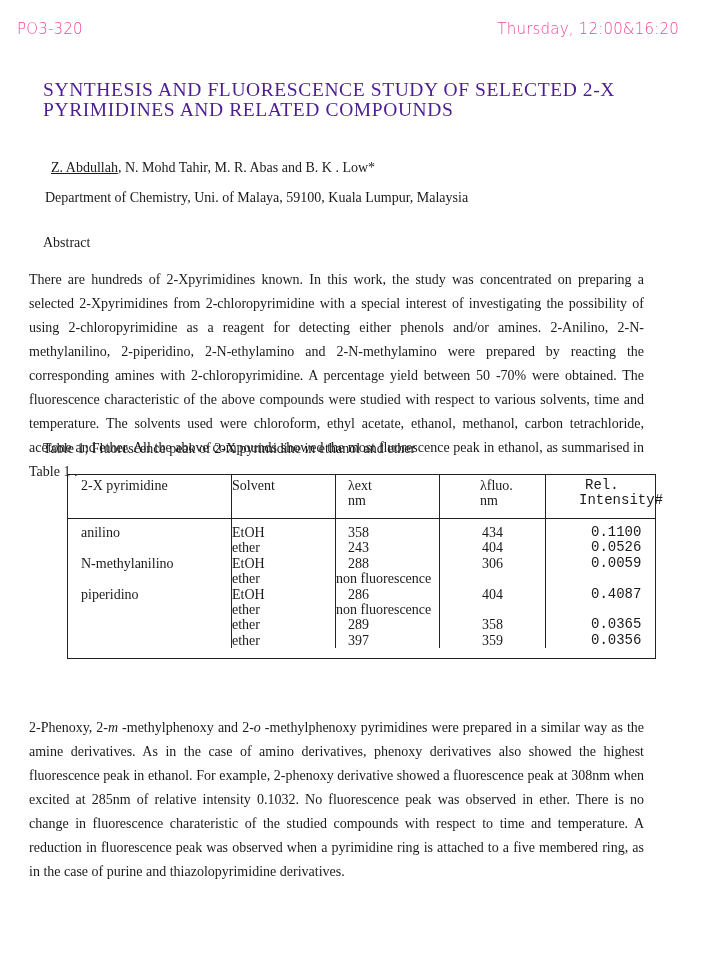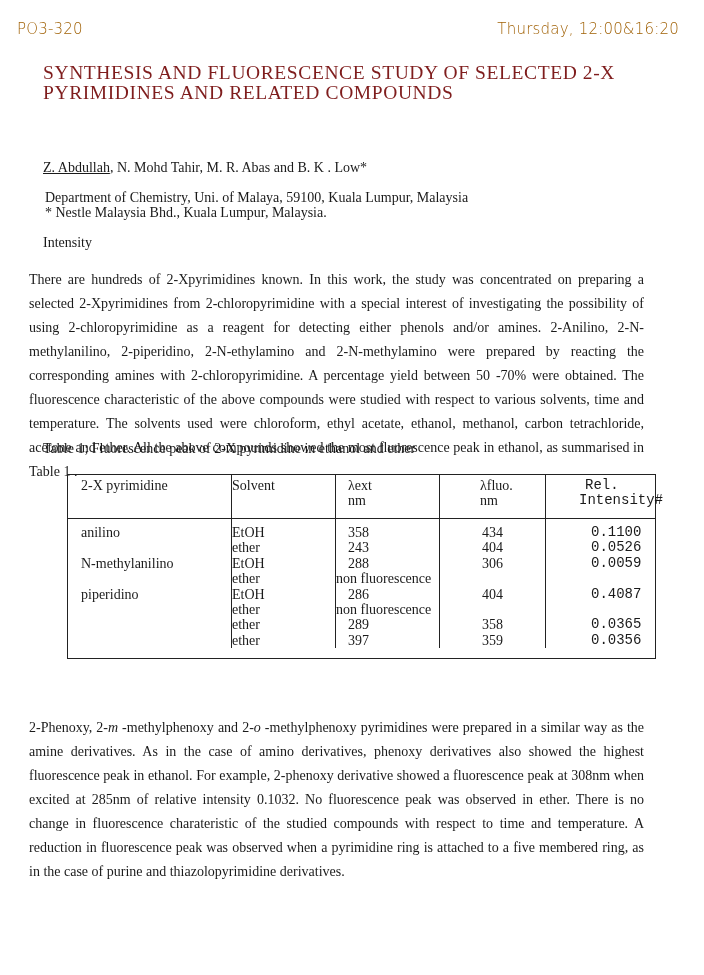--- a/index.html
+++ b/index.html
@@ -2,27 +2,27 @@
 <html><head>
 <meta charset="utf-8">
 <style>
   html, body { margin: 0; padding: 0; }
   body {
     width: 704px; height: 975px; background: #ffffff; position: relative;
     font-family: "Liberation Serif", "DejaVu Serif", serif; color: #1a1a1a;
     overflow: hidden;
   }
   .hdr { position: absolute; top: 20px; font-family: "DejaVu Sans", "Liberation Sans", sans-serif;
-         font-size: 15px; color: #a16207; font-weight: 300; letter-spacing: 0.2px; }
+         font-size: 15px; color: #ec4899; font-weight: 300; letter-spacing: 0.2px; }
   .hdr-left { left: 17px; }
   .hdr-right { right: 25px; }
-  .title { position: absolute; left: 43px; top: 63px; width: 640px;
-           font-size: 19.5px; line-height: 20px; letter-spacing: 0.6px; color: #7f1d1d; }
+  .title { position: absolute; left: 43px; top: 80px; width: 640px;
+           font-size: 19.5px; line-height: 20px; letter-spacing: 0.6px; color: #4c1d95; }
   .authors { position: absolute; left: 43px; top: 160px; font-size: 14px; }
-  .authors .u { text-decoration: underline; }
+  .authors .u { text-decoration: underline; margin-left: 8px; }
   .affil { position: absolute; left: 45px; top: 190px; font-size: 14px; line-height: 15px; }
   .abs-head { position: absolute; left: 43px; top: 235px; font-size: 14px; }
   .para { position: absolute; left: 29px; width: 615px; font-size: 14px; line-height: 24px;
           text-align: justify; }
   .para1 { top: 268px; }
   .tcap { position: absolute; left: 43px; top: 441px; font-size: 14px; }
   .para2 { top: 716px; }
   table.t {
     position: absolute; left: 67px; top: 474px; border-collapse: collapse;
     font-size: 14px; line-height: 15.4px;
@@ -51,24 +51,23 @@
 
 <div class="title">
   <div>SYNTHESIS AND FLUORESCENCE STUDY OF SELECTED 2-X</div>
   <div>PYRIMIDINES AND RELATED COMPOUNDS</div>
 </div>
 
 <div class="authors"><span class="u">Z. Abdullah</span><span>, N. Mohd Tahir, M. R. Abas and B. K . Low*</span></div>
 
 <div class="affil">
   <div>Department of Chemistry, Uni. of Malaya, 59100, Kuala Lumpur, Malaysia</div>
-  <div>* Nestle Malaysia Bhd., Kuala Lumpur, Malaysia.</div>
 </div>
 
-<div class="abs-head">Intensity</div>
+<div class="abs-head">Abstract</div>
 
 <div class="para para1">There are hundreds of 2-Xpyrimidines known. In this work, the study was concentrated on preparing a selected 2-Xpyrimidines from 2-chloropyrimidine with a special interest of investigating the possibility of using 2-chloropyrimidine as a reagent for detecting either phenols and/or amines. 2-Anilino, 2-N-methylanilino, 2-piperidino, 2-N-ethylamino and 2-N-methylamino were prepared by reacting the corresponding amines with 2-chloropyrimidine. A percentage yield between 50 -70% were obtained. The fluorescence characteristic of the above compounds were studied with respect to various solvents, time and temperature. The solvents used were chloroform, ethyl acetate, ethanol, methanol, carbon tetrachloride, acetone and ether. All the above compounds showed the most fluorescence peak in ethanol, as summarised in  Table 1 .</div>
 
 <div class="tcap">Table 1; Fluorescence peak of 2-X pyrimidine in ethanol and ether</div>
 
 <table class="t">
   <tbody>
       <tr class="h">
     <td class="c1"><span>2-X pyrimidine</span></td>
     <td class="c2"><span>Solvent</span></td>

